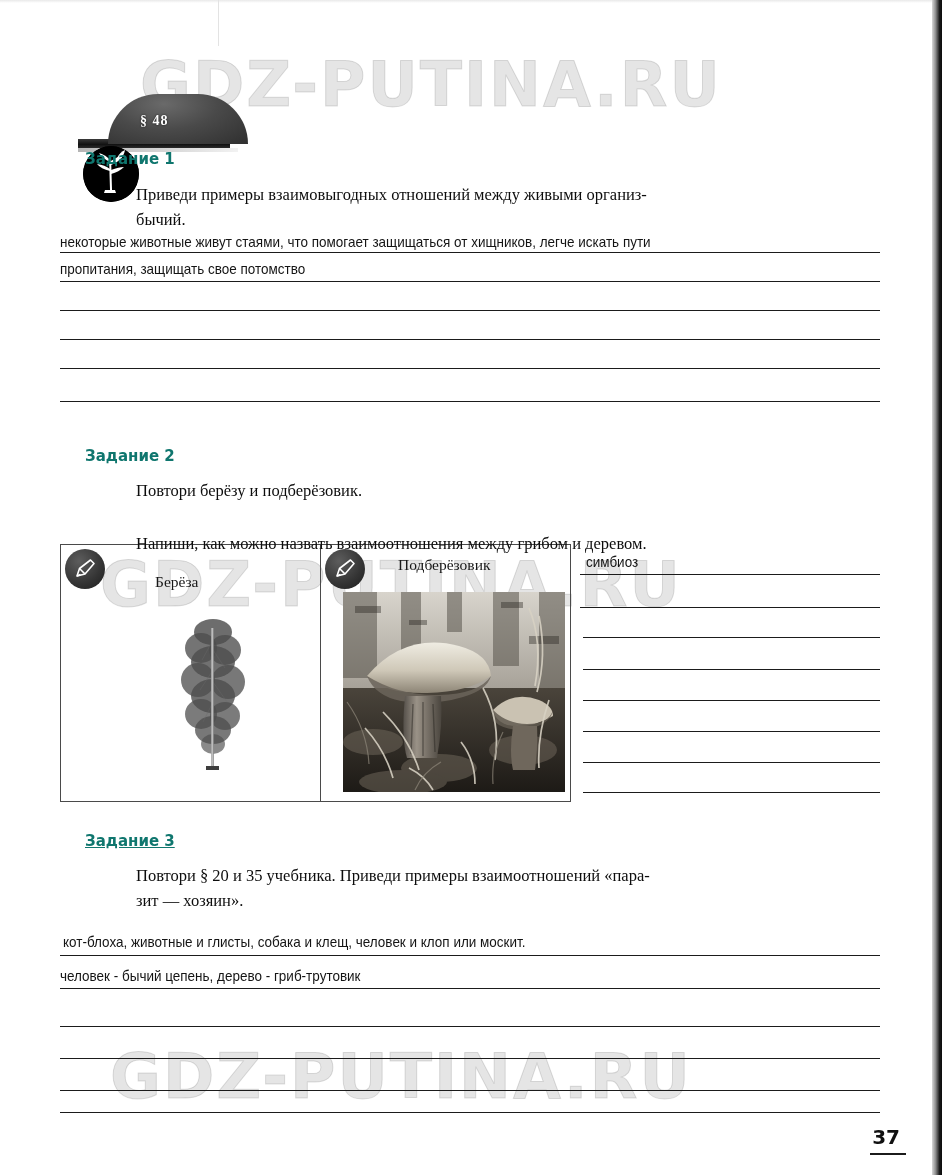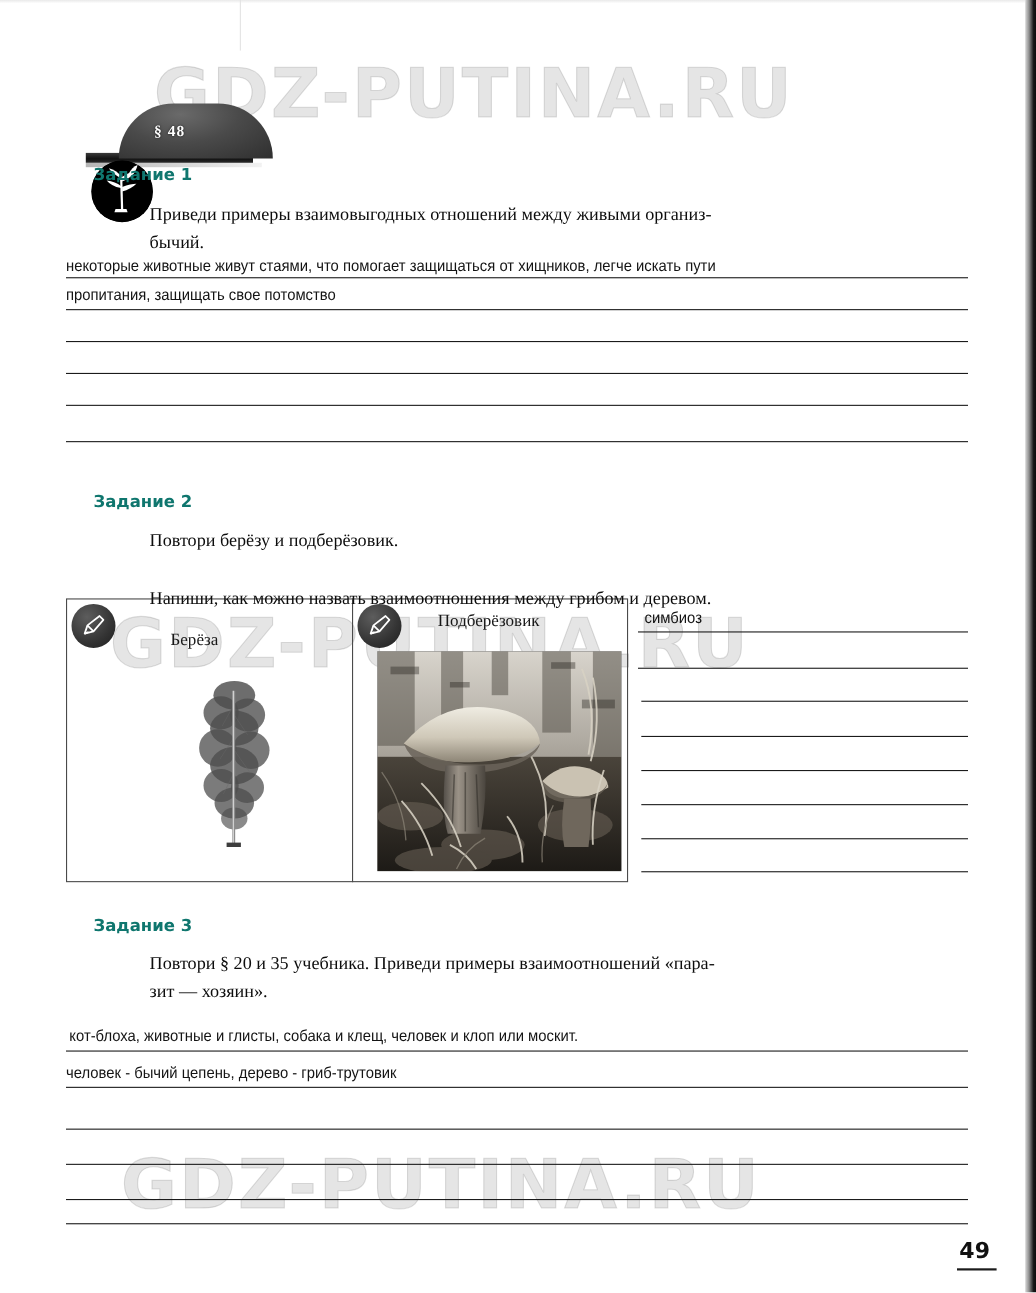--- a/index.html
+++ b/index.html
@@ -405,28 +405,28 @@
 
 <div class="rule" style="left:580px; top:574px; width:300px;"></div>
 <div class="rule" style="left:580px; top:607px; width:300px;"></div>
 <div class="rule" style="left:583px; top:637px; width:297px;"></div>
 <div class="rule" style="left:583px; top:669px; width:297px;"></div>
 <div class="rule" style="left:583px; top:700px; width:297px;"></div>
 <div class="rule" style="left:583px; top:731px; width:297px;"></div>
 <div class="rule" style="left:583px; top:762px; width:297px;"></div>
 <div class="rule" style="left:583px; top:792px; width:297px;"></div>
 
-<div class="task-title" style="left:85px; top:832px;">Задание 3</div>
+<div class="task-title" style="left:85px; top:832px;text-decoration:underline;">Задание 3</div>
 <div class="task-prompt" style="left:136px; top:863px;">Повтори § 20 и 35 учебника. Приведи примеры взаимоотношений «пара-</div>
 <div class="task-prompt" style="left:136px; top:888px;">зит — хозяин».</div>
 
 <div class="answer" style="left:63px; top:934px;">кот-блоха, животные и глисты, собака и клещ, человек и клоп или москит.</div>
 <div class="answer" style="left:60px; top:968px;">человек - бычий цепень, дерево - гриб-трутовик</div>
 
 <div class="rule" style="left:60px; top:955px; width:820px;"></div>
 <div class="rule" style="left:60px; top:988px; width:820px;"></div>
 <div class="rule" style="left:60px; top:1026px; width:820px;"></div>
 <div class="rule" style="left:60px; top:1058px; width:820px;"></div>
 <div class="rule" style="left:60px; top:1090px; width:820px;"></div>
 <div class="rule" style="left:60px; top:1112px; width:820px;"></div>
 
-<div class="page-number">49</div>
+<div class="page-number">37</div>
 <div class="page-number-rule"></div>
 
 </body></html>

